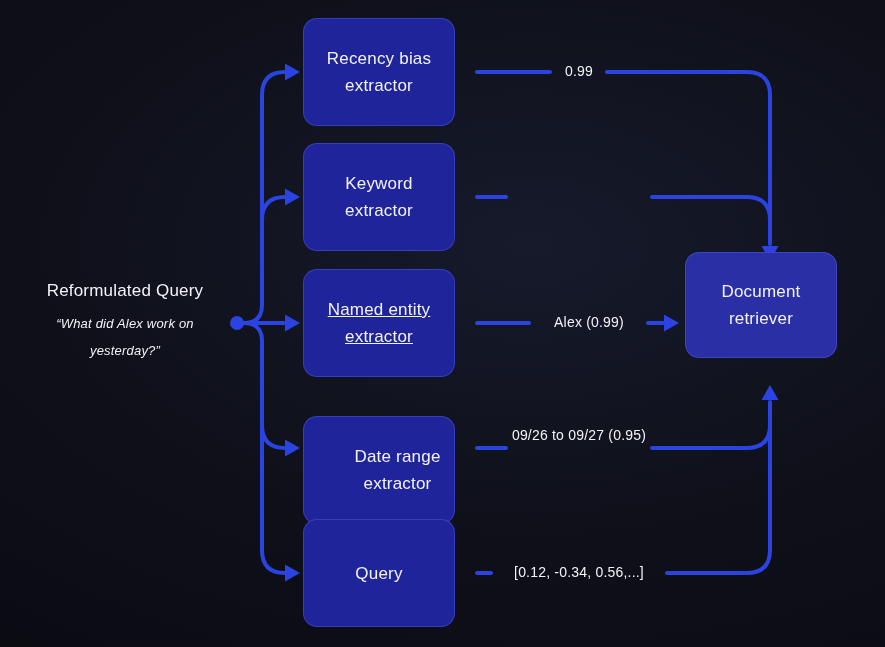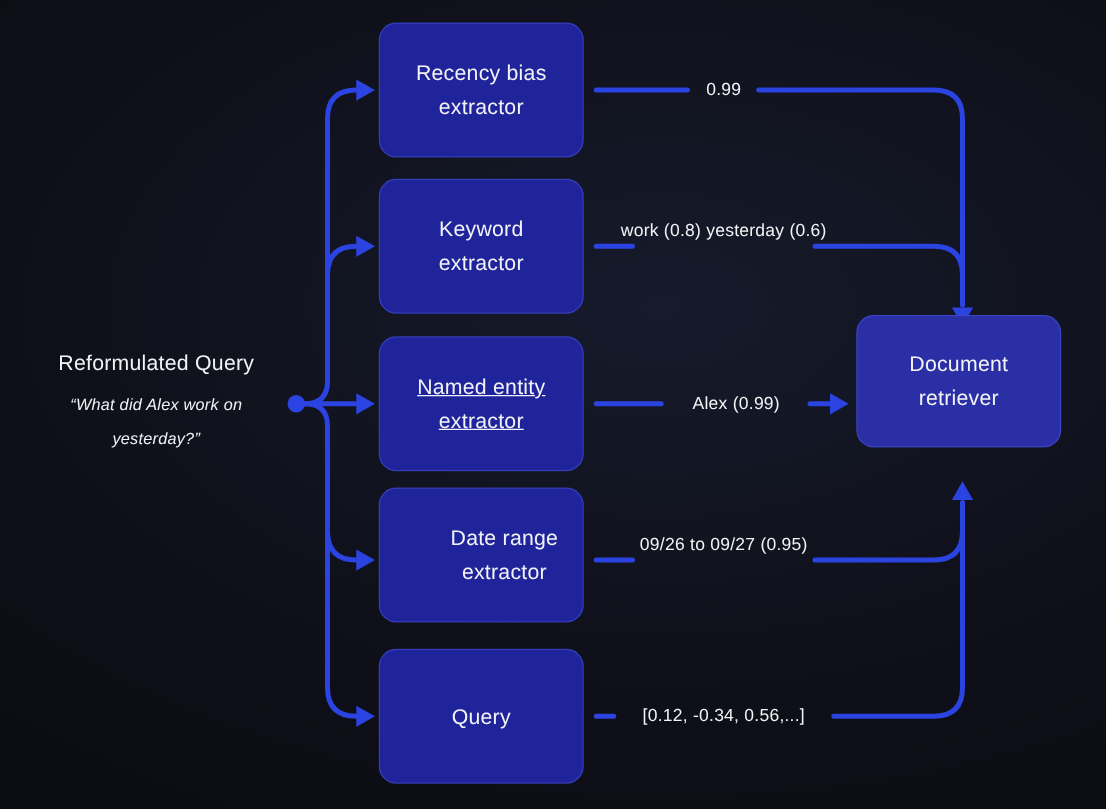--- a/index.html
+++ b/index.html
@@ -19,21 +19,21 @@
     background:radial-gradient(ellipse 950px 560px at 60% 38%, #161a2b 0%, #0e0f18 55%, #0a0b11 100%);
     font-family:"Liberation Sans","DejaVu Sans",sans-serif;
     color:var(--text);
   }
   svg.wires{position:absolute;left:0;top:0;z-index:1;}
   .conn{stroke:var(--connector);stroke-width:4;fill:none;stroke-linecap:round;}
   .arrow{fill:var(--connector);stroke:none;}
   .dot{fill:var(--connector);}
   .node{
     position:absolute;z-index:2;
-    width:164px;height:108px;
+    width:152px;height:108px;
     background:var(--box-fill);
     border:1px solid rgba(80,96,230,0.45);
     border-radius:14px;
     display:flex;flex-direction:column;align-items:center;justify-content:center;
     font-size:17px;line-height:27px;letter-spacing:0.2px;
     text-align:center;
   }
   .node.retriever{background:var(--retriever-fill);height:106px;}
   .node .line{display:block;}
   .wire-label{
@@ -98,40 +98,36 @@
     <span class="line">extractor</span>
   </div>
   <div class="node" style="left:303px;top:143px;">
     <span class="line">Keyword</span>
     <span class="line">extractor</span>
   </div>
   <div class="node" style="left:303px;top:269px;text-decoration:underline;">
     <span class="line">Named entity</span>
     <span class="line">extractor</span>
   </div>
-  <div class="node" style="left:303px;top:390px;padding-left:37px;">
+  <div class="node" style="left:303px;top:416px;padding-left:37px;">
     <span class="line">Date range</span>
     <span class="line">extractor</span>
   </div>
   <div class="node" style="left:303px;top:519px;">
     <span class="line">Query</span>
   </div>
 
   <div class="node retriever" style="left:685px;top:252px;">
     <span class="line">Document</span>
     <span class="line">retriever</span>
   </div>
 
   <div class="wire-label" style="left:519px;top:58px;width:120px;">
     <span class="line">0.99</span>
   </div>
-  <div class="wire-label" style="left:495px;top:171px;width:168px;">
-    <span class="line">work (0.8)</span>
-    <span class="line">yesterday (0.6)</span>
-  </div>
   <div class="wire-label" style="left:528px;top:309px;width:122px;">
     <span class="line">Alex (0.99)</span>
   </div>
   <div class="wire-label" style="left:495px;top:422px;width:168px;">
     <span class="line">09/26 to 09/27</span>
     <span class="line">(0.95)</span>
   </div>
   <div class="wire-label" style="left:487px;top:559px;width:184px;">
     <span class="line">[0.12, -0.34, 0.56,...]</span>
   </div>

